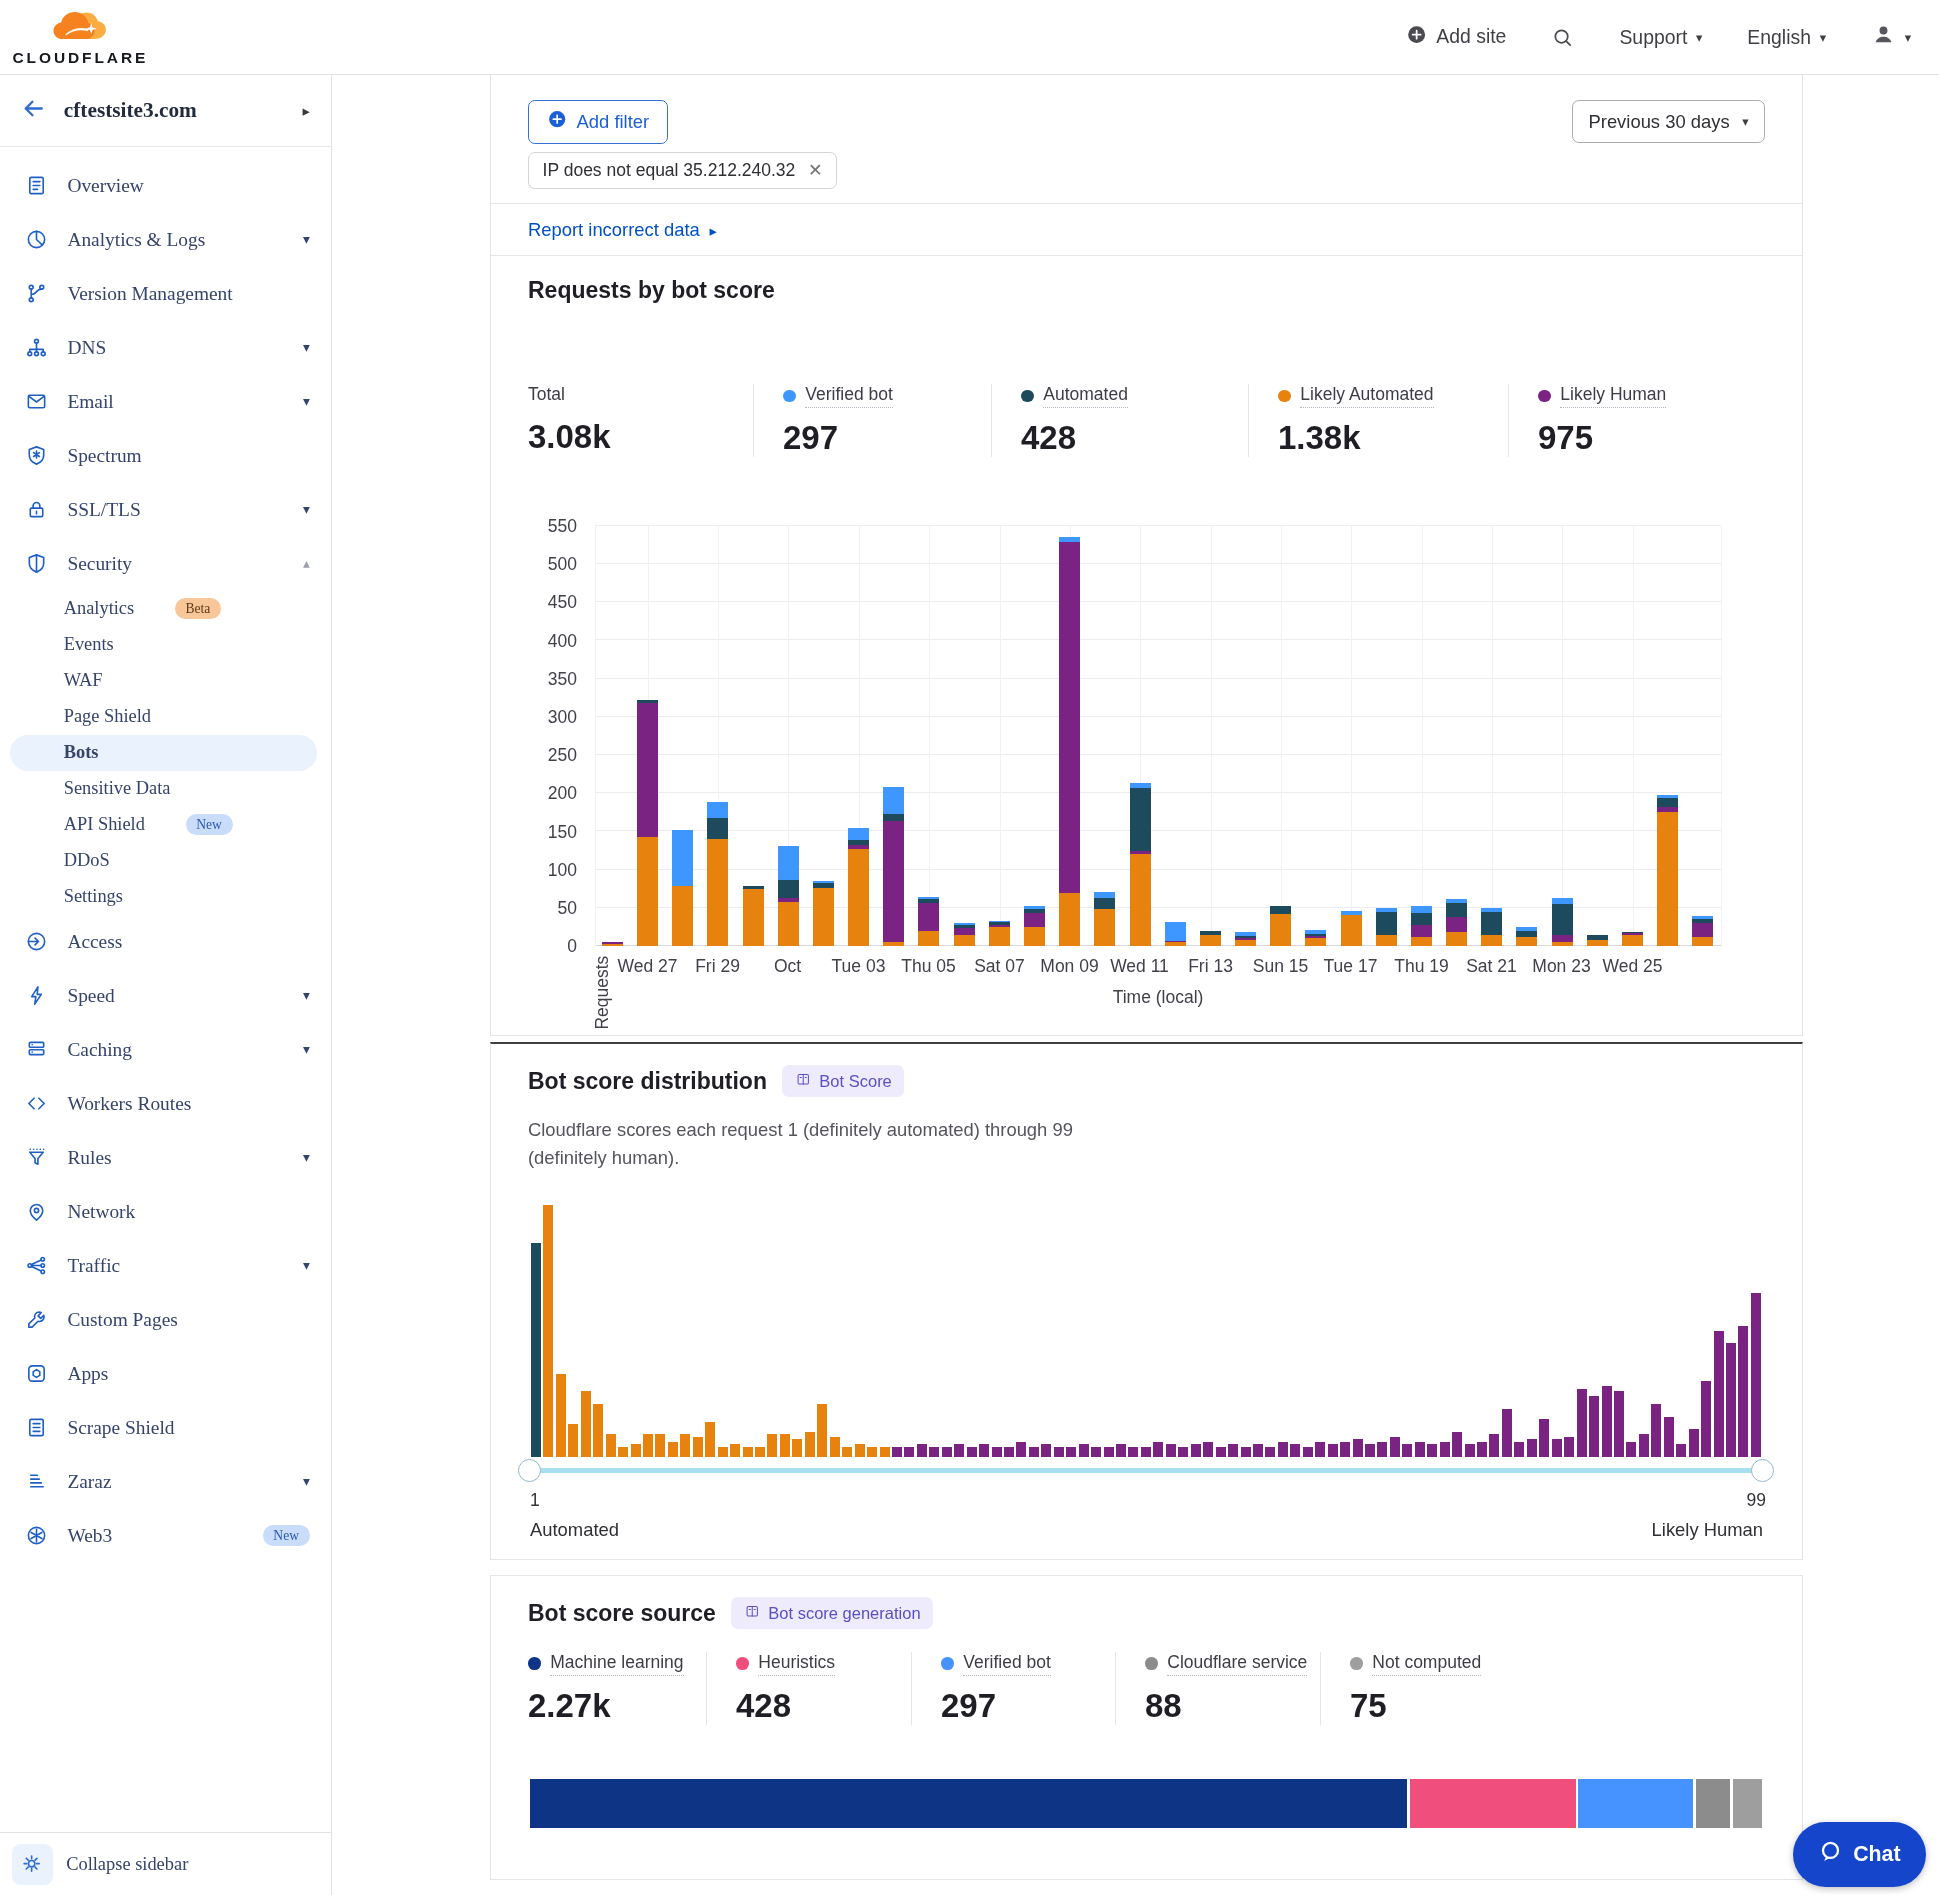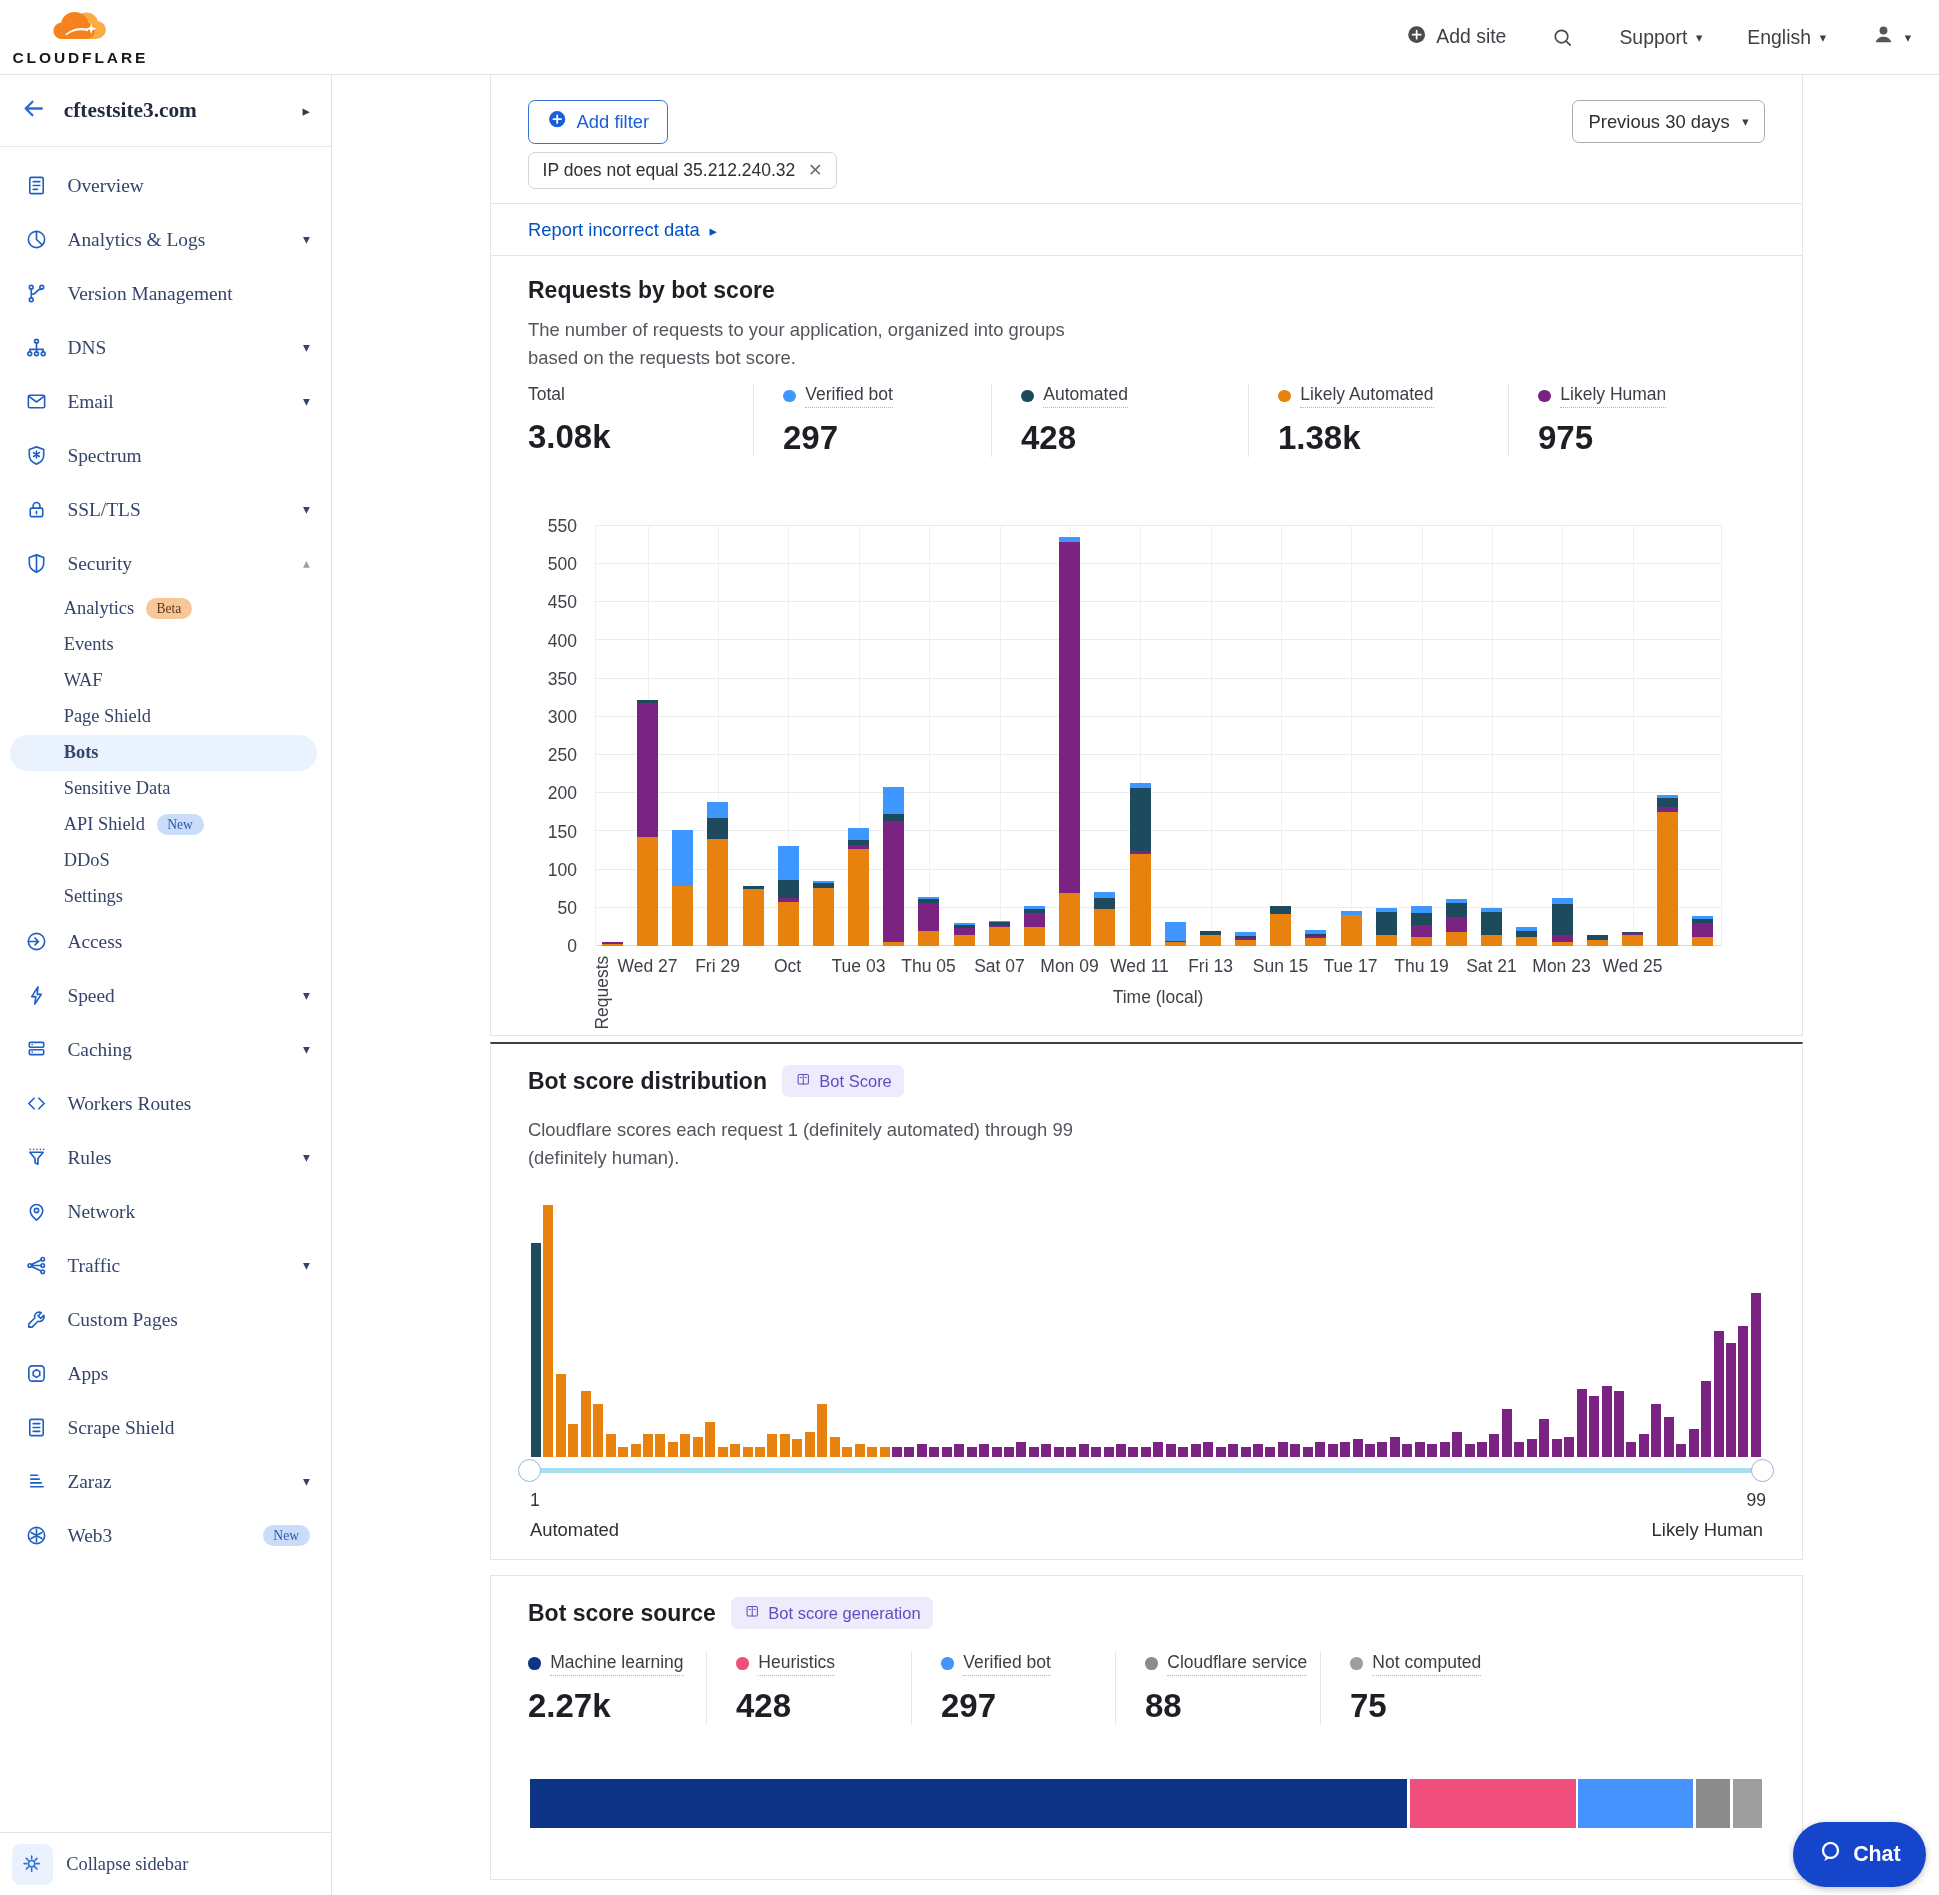--- a/index.html
+++ b/index.html
@@ -21,21 +21,21 @@
             align-items:center;padding:0 21.3px;box-sizing:border-box;}
   .site-name{flex:1;margin-left:17.5px;font-size:21.3px;font-weight:700;color:#222b3e;}
   .site-chev{color:#3a3a40;font-size:14.6px;}
   #side-nav{flex:1;overflow:hidden;padding-top:11.6px;}
   .side-item{height:54px;display:flex;align-items:center;padding:0 21.3px 0 25px;cursor:pointer;}
   .side-icon{width:23px;height:23px;margin-right:19.4px;display:flex;align-items:center;}
   .side-label{font-size:19.4px;color:#35446b;flex:1;}
   .chev-down{color:#35446b;font-size:13.6px;}
   .chev-up{color:#9aa0ab;font-size:13.6px;}
   .side-sub{height:36px;display:flex;align-items:center;margin:0 13.6px 0 9.7px;padding-left:54px;
-            border-radius:19.4px;font-size:18.4px;color:#35446b;cursor:pointer;}
+            border-radius:19.4px;font-size:18.4px;color:#35446b;cursor:pointer;gap:29px;}
   .side-sub.selected{background:#e9f2fd;font-weight:700;color:#1f3158;}
   .badge{font-size:13.6px;padding:2.9px 10.7px;border-radius:11.6px;margin-left:11.6px;}
   .badge-beta{background:#f7c79a;color:#5d3a16;}
   .badge-new{background:#c9ddfb;color:#2a57ae;}
   .collapse-row{height:62px;min-height:62px;border-top:1px solid #e2e2e5;display:flex;
                 align-items:center;gap:13.6px;padding:0 11.6px;cursor:pointer;}
   .gear-tile{width:41px;height:41px;border-radius:8.7px;background:#e9f2fd;display:flex;
              align-items:center;justify-content:center;}
   .collapse-label{font-size:18.4px;color:#35446b;}
   
@@ -429,21 +429,20 @@
       <div class="report">
         <span>Report incorrect data</span>
         <span class="report-arrow">▸</span>
       </div>
     </div>
 
     <div class="card card-c">
       <div class="trow">
         <span class="ctitle">Requests by bot score</span>
       </div>
-      <div class="cdesc" style="top:60px;width:543px">The number of requests to your application, organized into groups based on the requests bot score.</div>
       <div class="stats" id="req-stats" style="top:128px">
           <div class="stat" style="width: 225px;">
             <div class="lrow">
               <span class="slabel">Total</span>
             </div>
             <div class="sval">3.08k</div>
           </div>
           <div class="stat" style="width: 238px;">
             <div class="lrow">
               <span class="dot" style="background: rgb(62, 151, 255);"></span>

